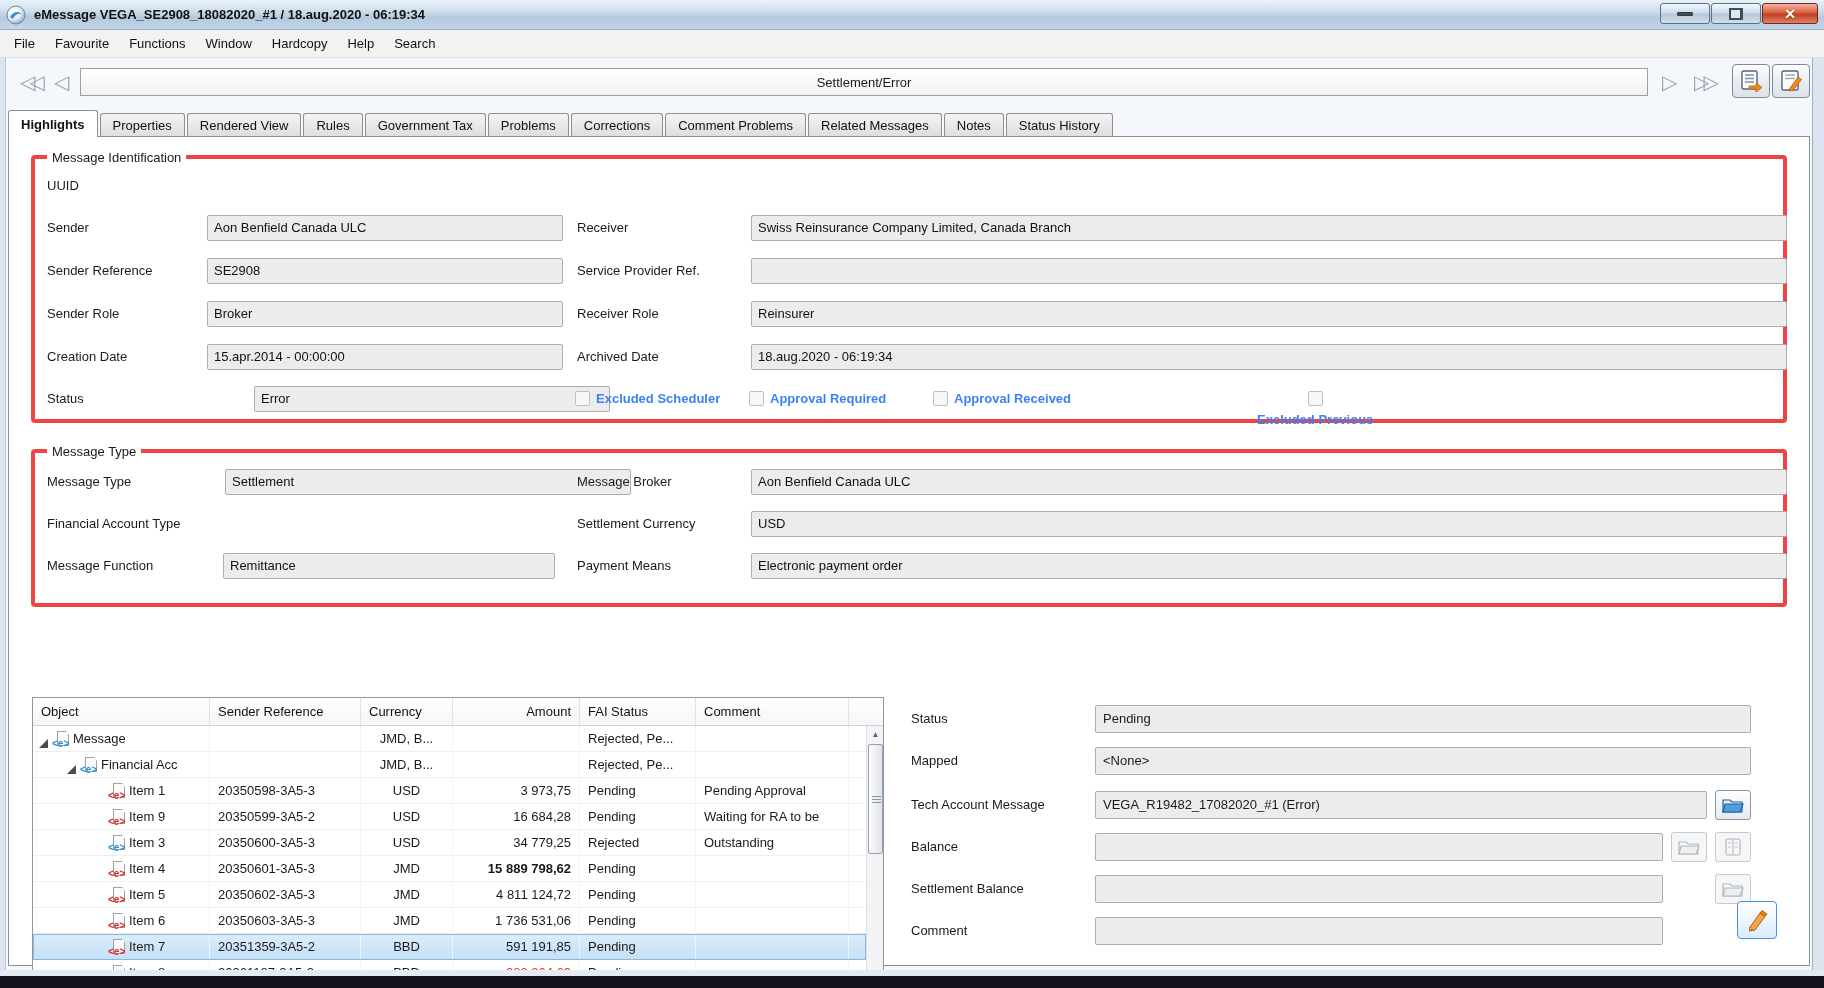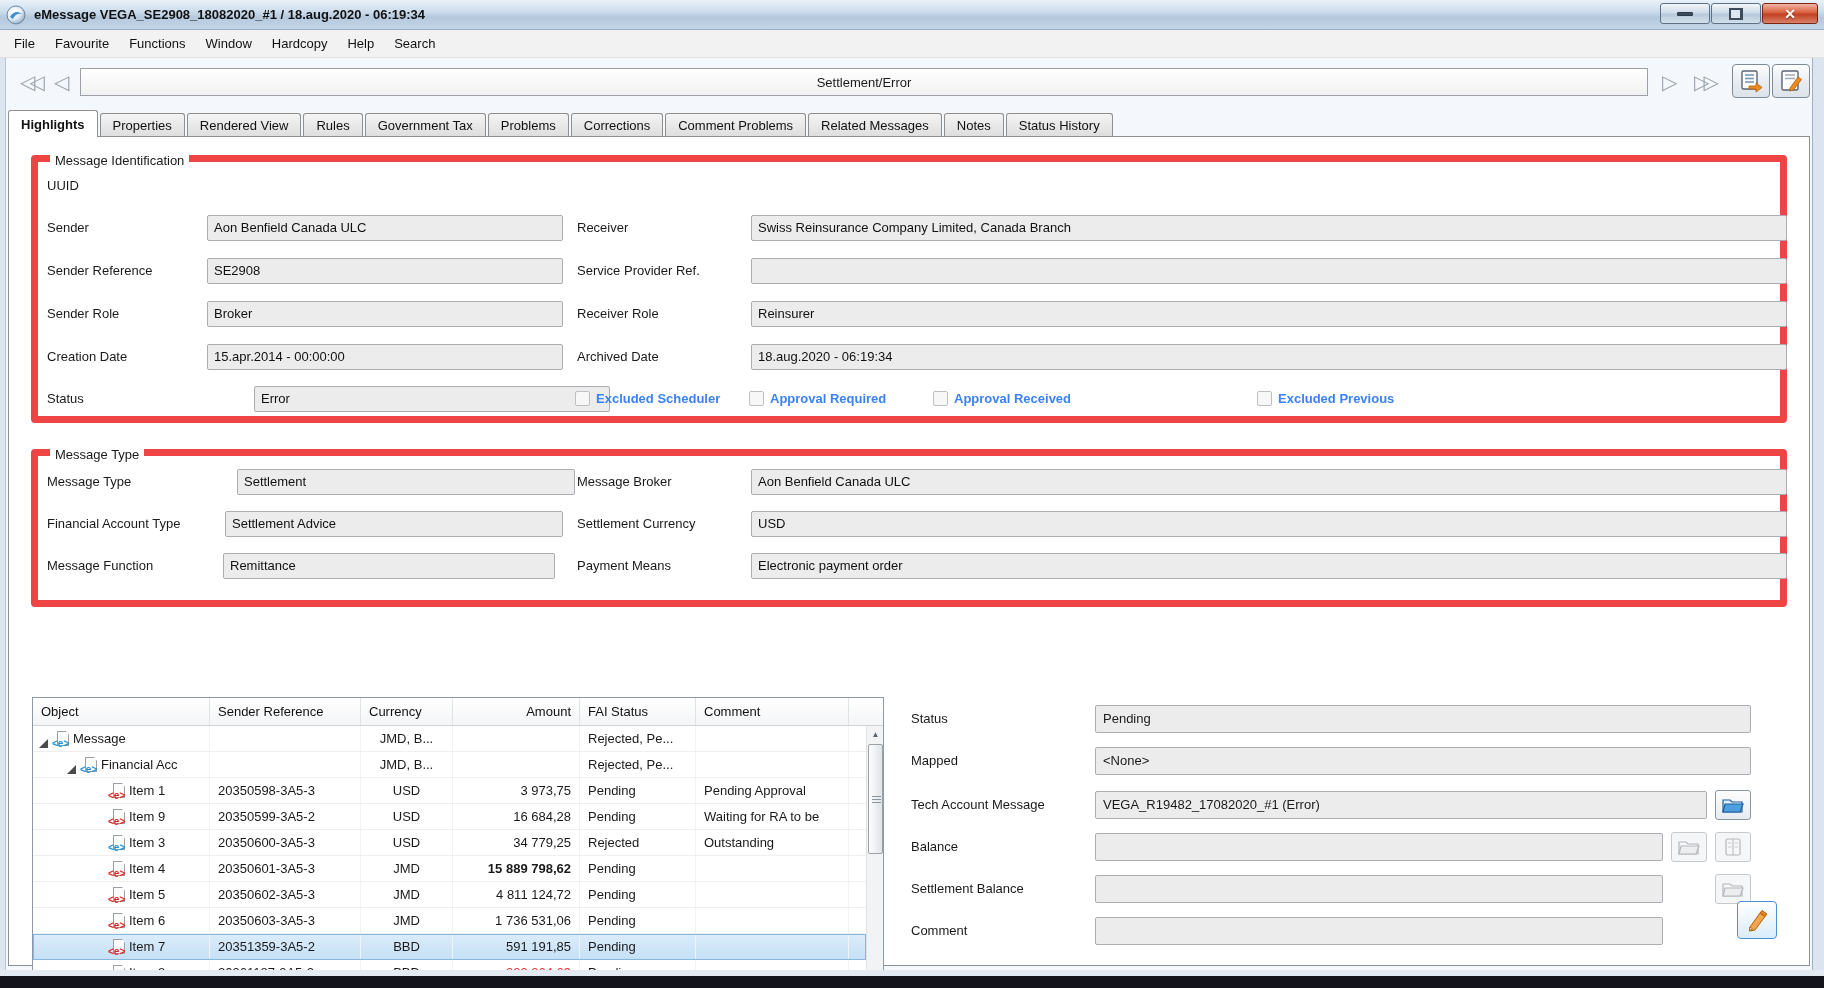--- a/index.html
+++ b/index.html
@@ -42,21 +42,21 @@
   
   #tabstrip { position:absolute; left:2px; top:52px; width:1802px; height:27px; display:flex; align-items:flex-end; }
   .tab { height:24px; padding:0 12px; border:1px solid #8f8f8f; border-bottom:none; border-radius:3px 3px 0 0;
     background:linear-gradient(#f4f4f4,#dddddd); display:flex; align-items:center; margin-right:2px; color:#111; }
   .tab.active { height:27px; background:#ffffff; font-weight:bold; position:relative; z-index:3; }
 
   
   #content { position:absolute; left:2px; top:78px; width:1802px; height:830px; background:#ffffff;
     border:1px solid #8f8f8f; }
 
-  .groupbox { position:absolute; border:7px solid #ef4444; border-radius:4px;padding-left:40px; }
+  .groupbox { position:absolute; border:4px solid #ef4444; border-radius:4px;padding-left:40px; }
   .gb-legend { position:absolute; top:-9px; left:12px; background:#ffffff; padding:0 5px; color:#1a1a1a; }
 
   .flabel { position:absolute; color:#1a1a1a; line-height:26px; white-space:nowrap; }
   .field { position:absolute; height:26px; border:1px solid #abadb3; border-radius:2px; background:#ececec;
     line-height:24px; padding:0 6px; color:#111; white-space:nowrap; overflow:hidden; }
   .field.white { background:#ffffff; }
 
   .cbwrap { position:absolute; display:flex; align-items:center; gap:6px; }
   .cb { width:15px; height:15px; border:1px solid #bcc0c4; background:#f7f7f7; border-radius:2px; }
   .cb-label { color:#3b82f6; white-space:nowrap;font-weight:bold; }
@@ -229,36 +229,35 @@
             <span class="cb-label">Excluded Scheduler</span>
           </div>
           <div class="cbwrap" style="left: 740px; top: 254px;">
             <span class="cb"></span>
             <span class="cb-label">Approval Required</span>
           </div>
           <div class="cbwrap" style="left: 924px; top: 254px;">
             <span class="cb"></span>
             <span class="cb-label">Approval Received</span>
           </div>
-          <div class="cbwrap" style="left: 1248px; top: 254px;">
+          <div class="cbwrap" style="left: 1248px; top: 254px; flex-direction: column;">
             <span class="cb"></span>
             <span class="cb-label">Excluded Previous</span>
           </div>
         </div>
 
       <div class="groupbox" style="left:22px; top:312px; width:1756px; height:158px;">
         <span class="gb-legend">Message Type</span>
       </div>
       <span class="flabel" style="left:38px; top:332px;">Message Type</span>
-      <div class="field" style="left:216px; top:332px; width:338px;margin-left:12px;">Settlement</div>
+      <div class="field" style="left:216px; top:332px; width:406px;">Settlement</div>
       <span class="flabel" style="left:568px; top:332px;">Message Broker</span>
       <div class="field" style="left:742px; top:332px; width:1036px;">Aon Benfield Canada ULC</div>
 
       <span class="flabel" style="left:38px; top:374px;">Financial Account Type</span>
-      <div class="field" style="left:216px; top:374px; width:338px;">Settlement Advice</div>
       <span class="flabel" style="left:568px; top:374px;">Settlement Currency</span>
       <div class="field" style="left:742px; top:374px; width:1036px;">USD</div>
 
       <span class="flabel" style="left:38px; top:416px;">Message Function</span>
       <div class="field" style="left:214px; top:416px; width:332px;">Remittance</div>
       <span class="flabel" style="left:568px; top:416px;">Payment Means</span>
       <div class="field" style="left:742px; top:416px; width:1036px;">Electronic payment order</div>
 
       <div id="obj-table">
         <div id="obj-header">

